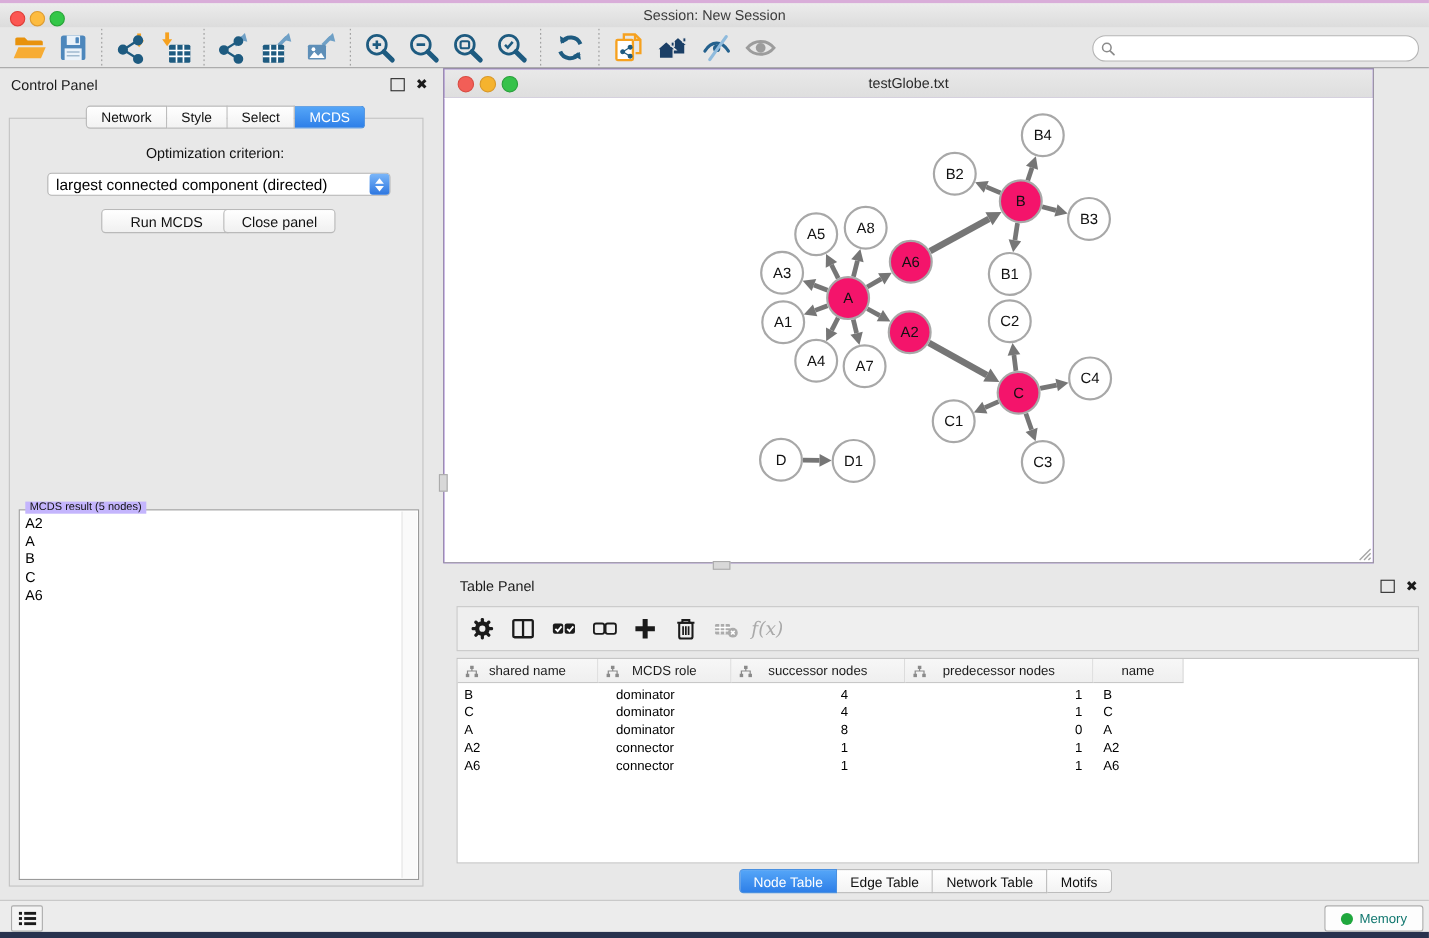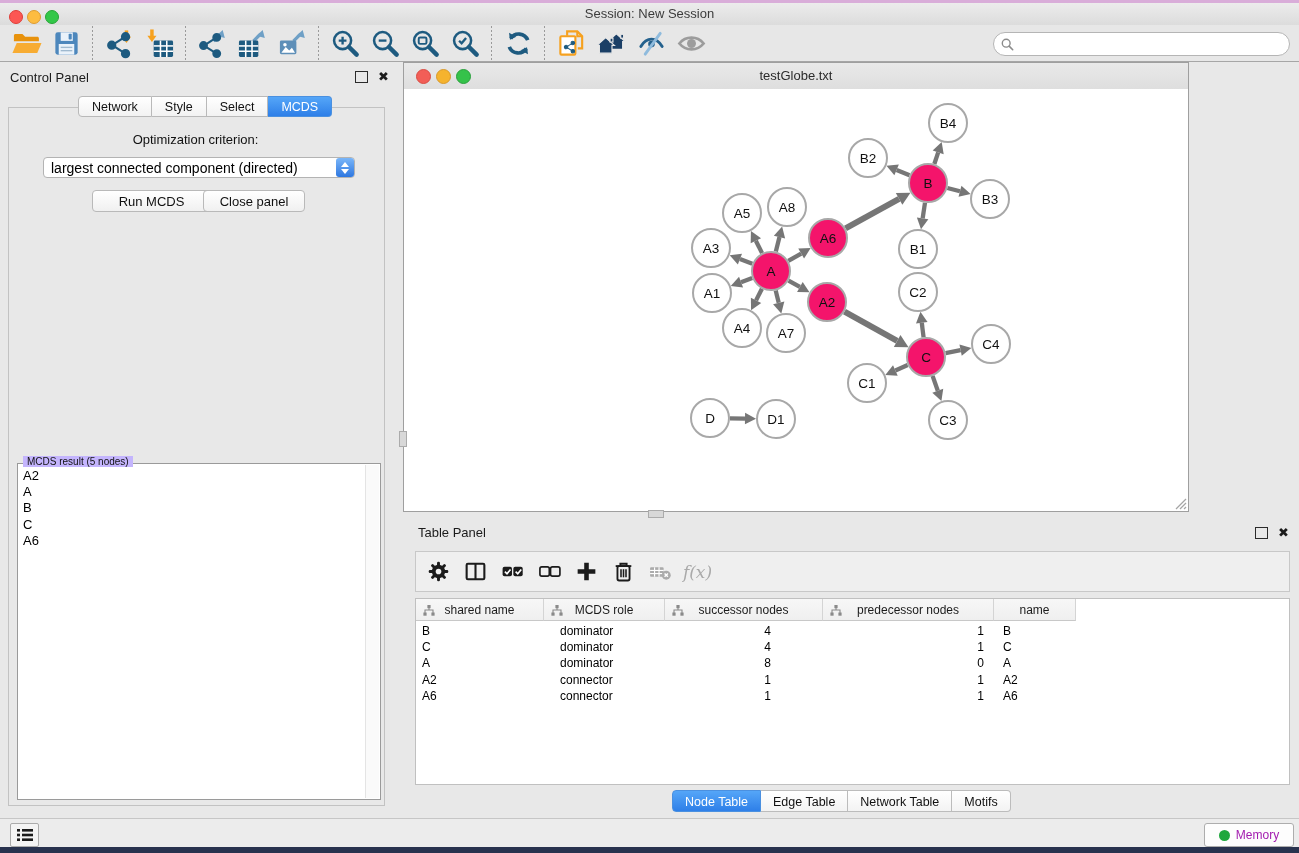--- a/index.html
+++ b/index.html
@@ -59,21 +59,21 @@
   .cp-btn{position:absolute;top:190px;height:22px;background:linear-gradient(#FFFFFF,#F0F0F0);
     border:1px solid #B9B9B9;border-radius:4px;font-size:13px;color:#111;
     display:flex;align-items:center;justify-content:center;box-sizing:border-box;}
   .fieldset{left:17px;top:463px;width:362px;height:335px;border:1px solid #9a9a9a;background:#fff;}
   .legend{position:absolute;top:-8px;left:5px;background:#c4b5fd;padding:0 4px;font-size:10px;color:#111;}
   .result-list{position:absolute;left:1px;top:4px;right:14px;bottom:1px;overflow:hidden;}
   .result-item{font-size:13px;line-height:16.2px;padding-left:4px;color:#000;}
   .result-scroll{position:absolute;top:1px;right:1px;width:13px;bottom:1px;background:#FAFAFA;border-left:1px solid #E4E4E4;}
 
   
-  .net-window{left:403px;top:62px;width:786px;height:450px;background:#6d28d9;
+  .net-window{left:403px;top:62px;width:846px;height:450px;background:#6d28d9;
     border:1px solid #9F9F9F;box-sizing:border-box;padding-left:13px;}
   .net-titlebar{position:absolute;left:0;top:0;right:0;height:26px;
     background:linear-gradient(#E9E9E9,#DEDEDE);border-bottom:1px solid #C2C2C2;}
   .net-titlebar .title{position:absolute;left:0;right:0;top:5px;text-align:center;font-size:13px;color:#2b2b2b;}
   .ntl{position:absolute;top:6px;width:13px;height:13px;border-radius:50%;}
   .ntl.red{left:12px;background:#F25E57;border:0.5px solid #D94C43;}
   .ntl.yellow{left:32px;background:#F6B row;}
   .ntl.yellow{left:32px;background:#F5B32E;border:0.5px solid #D9992A;}
   .ntl.green{left:52px;background:#35C24A;border:0.5px solid #2AA03C;}
   .net-canvas{position:absolute;left:0;top:26px;right:0;bottom:0;background:#fff;overflow:hidden;}
@@ -102,21 +102,21 @@
   .tp-tab:first-child{border-left:1px solid #BCBCBC;border-radius:4px 0 0 4px;}
   .tp-tab:last-child{border-radius:0 4px 4px 0;}
   .tp-tab.selected{background:linear-gradient(#55A6F8,#2E7FE8);color:#fff;border-color:#4A90E0;}
 
   
   .statusbar{left:0;top:818px;width:1299px;height:29px;background:#ECECEC;border-top:1px solid #C6C6C6;box-sizing:border-box;}
   .list-btn{position:absolute;left:10px;top:4px;width:27px;height:22px;background:#F4F4F4;
     border:1px solid #ABABAB;border-radius:2px;display:flex;align-items:center;justify-content:center;}
   .memory-btn{position:absolute;right:5px;top:4px;width:88px;height:22px;background:#FDFDFD;
     border:1px solid #ADADAD;border-radius:3px;display:flex;align-items:center;justify-content:center;gap:6px;
-    font-size:12px;color:#a21caf;}
+    font-size:12px;color:#0f766e;}
   .mem-dot{width:11px;height:11px;border-radius:50%;background:#1FA73D;}
   .hdr-icons{position:absolute;display:flex;gap:10px;align-items:center;}
 </style>
 </head>
 <body>
 
 <div class="abs desktop-top"></div>
 <div class="abs desktop-bottom"></div>
 
 <div class="abs titlebar">

